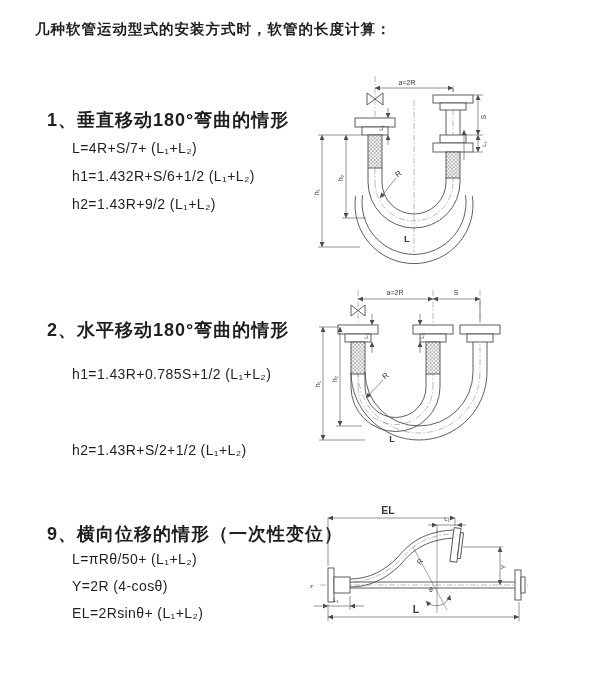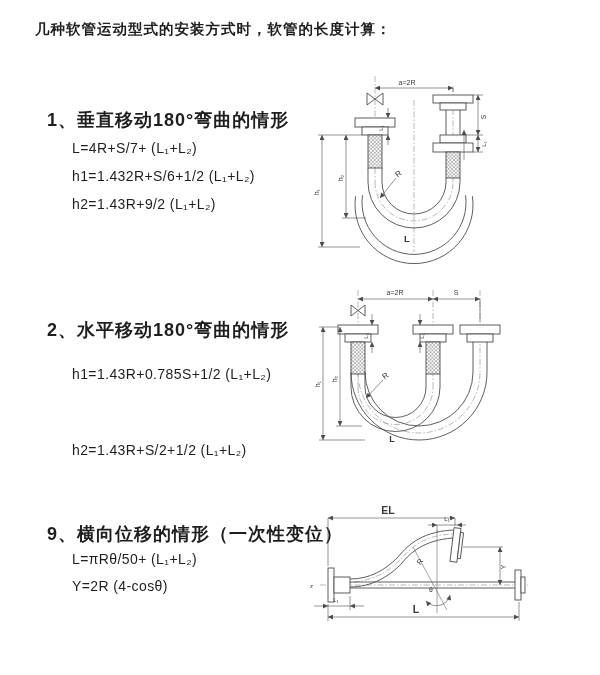--- a/index.html
+++ b/index.html
@@ -200,20 +200,21 @@
       <path class="dim" d="M73,98 L56,116" marker-end="url(#ah2)"></path>
       <text x="77" y="96" font-size="8" text-anchor="middle" transform="rotate(-38 77 96)">R</text>
     </g>
 
     <text x="82" y="160" font-size="9" font-weight="600" text-anchor="middle">L</text>
   </svg>
 
   <div class="abs sec-heading" style="left:47px;top:522px;">9、横向位移的情形（一次性变位）</div>
   <div class="abs formula" style="left:72px;top:551px;">L=πRθ/50+ (L₁+L₂)</div>
   <div class="abs formula" style="left:72px;top:578px;">Y=2R (4-cosθ)</div>
+  <div class="abs formula" style="left:72px;top:605px;">EL=2Rsinθ+ (L₁+L₂)</div>
 
   <svg class="abs" style="left:300px;top:500px;" width="300" height="145" viewBox="0 0 300 145">
     <defs>
       <marker id="ah3" viewBox="0 0 10 10" refX="10" refY="5" markerWidth="7" markerHeight="5" markerUnits="userSpaceOnUse" orient="auto-start-reverse">
         <path d="M0,0 L10,5 L0,10 z" fill="#4d4d4d"></path>
       </marker>
     </defs>
 
     <g>
       <path class="cl" d="M20,85 H228"></path>

